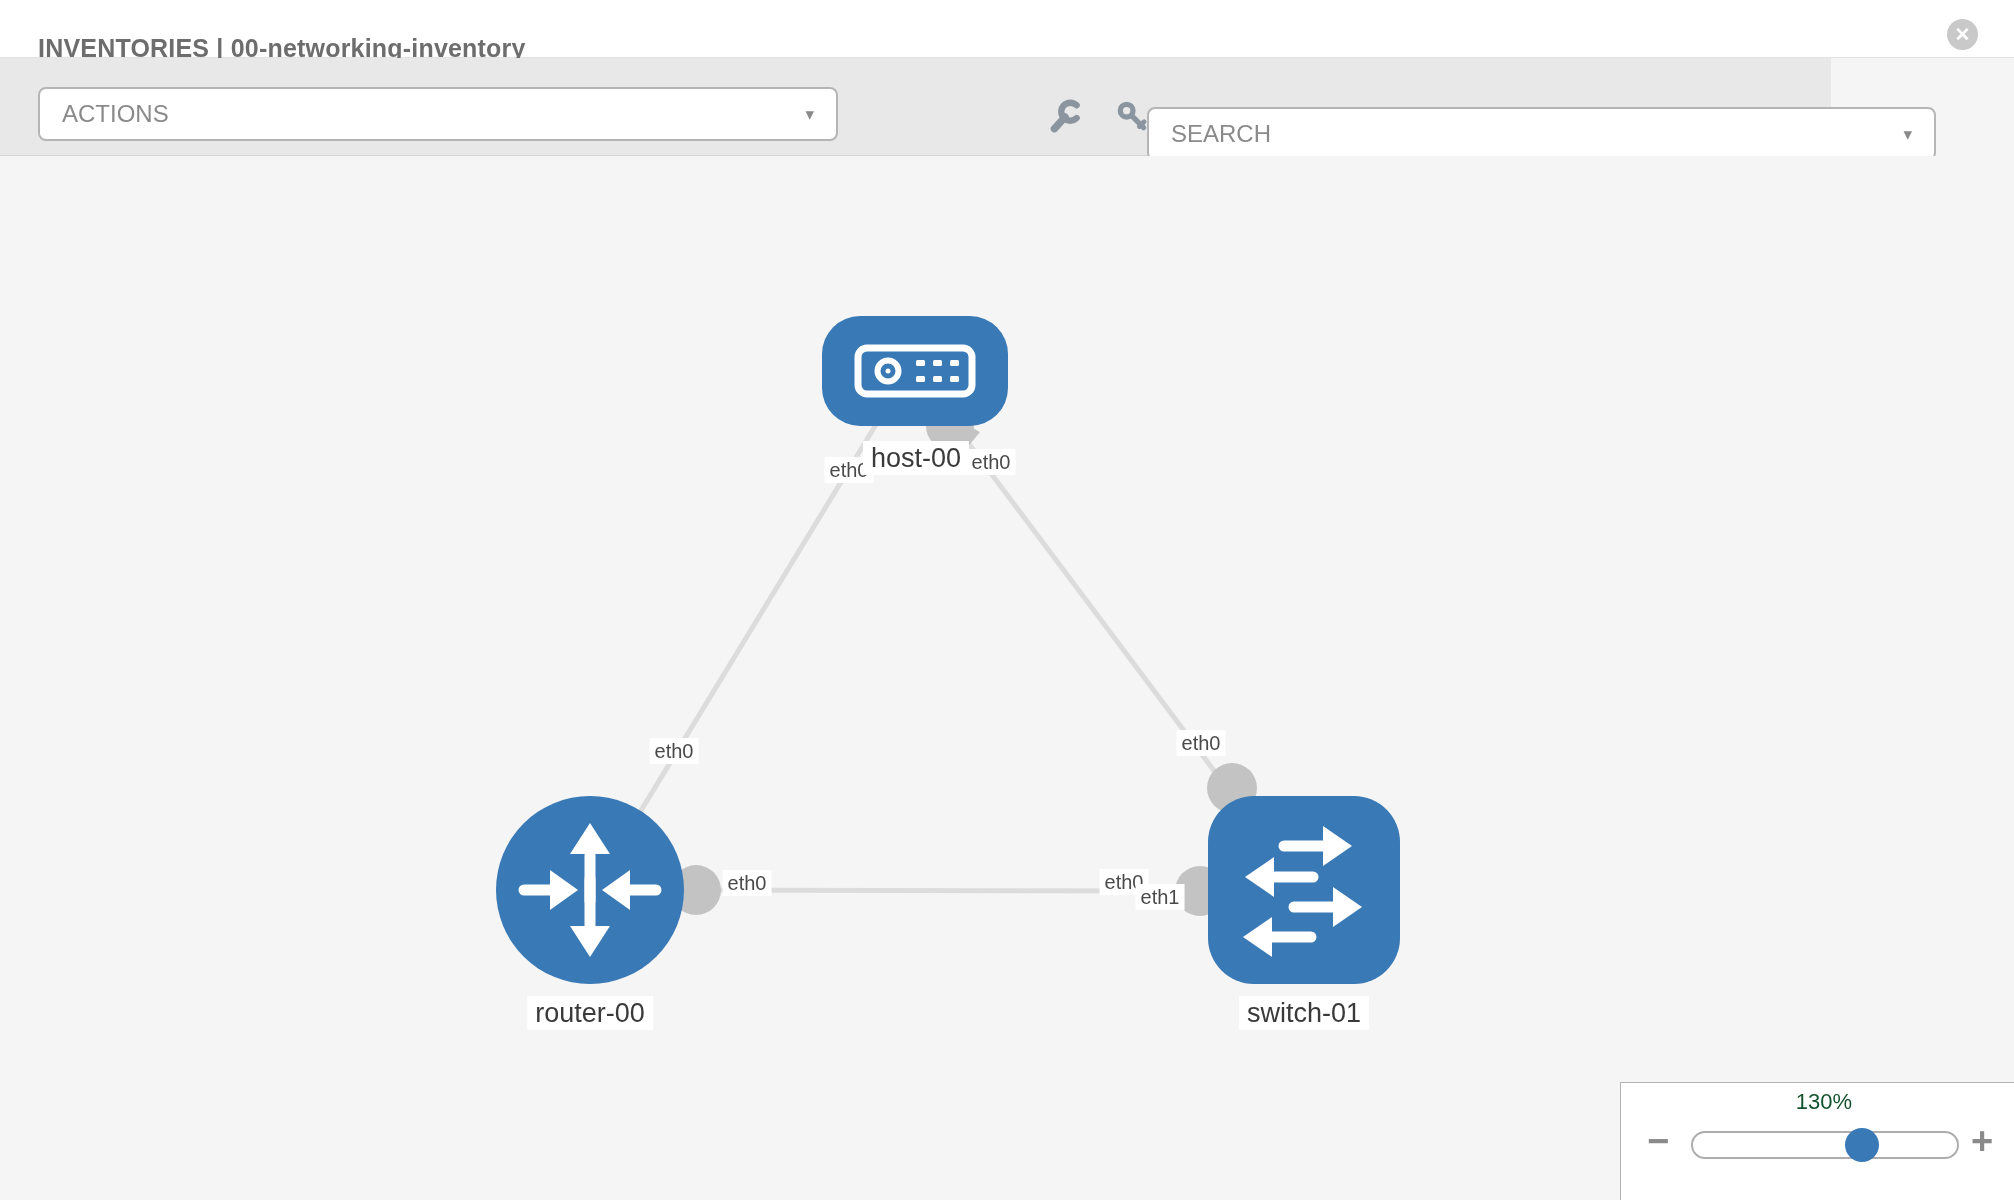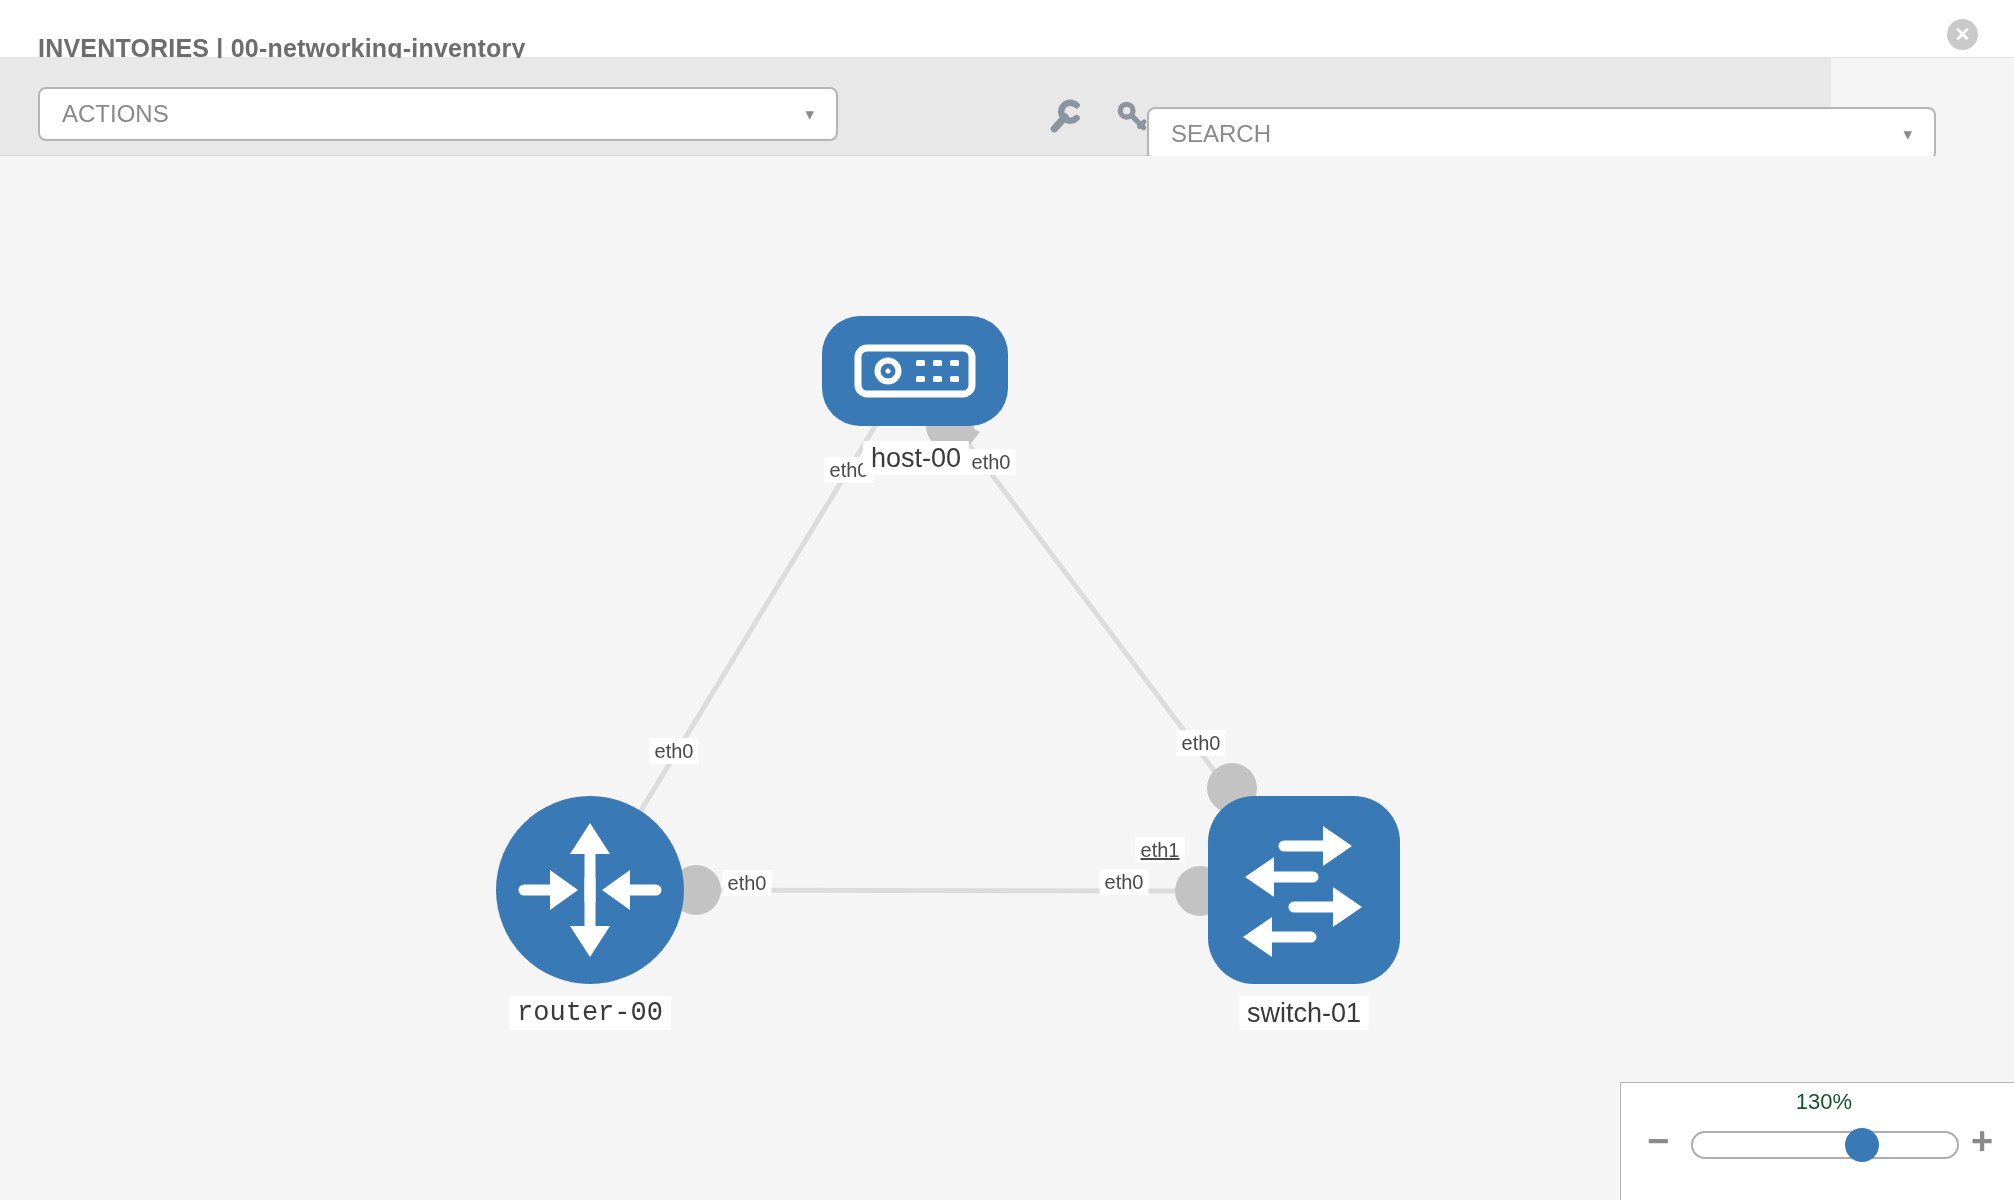--- a/index.html
+++ b/index.html
@@ -144,24 +144,24 @@
         </g>
       </g>
     </svg>
 
     <div class="chip" style="left:849px;top:301px;">eth0</div>
     <div class="chip" style="left:991px;top:293px;">eth0</div>
     <div class="chip" style="left:674px;top:582px;">eth0</div>
     <div class="chip" style="left:1201px;top:574px;">eth0</div>
     <div class="chip" style="left:747px;top:714px;">eth0</div>
     <div class="chip" style="left:1124px;top:713px;">eth0</div>
-    <div class="chip" style="left:1160px;top:681px;text-decoration:underline;">eth1</div>
+    <div class="chip" style="left:1160px;top:728px;">eth1</div>
 
     <div class="node-label" style="left:916px;top:285px;text-align:center;">host-00</div>
-    <div class="node-label" style="left:590px;top:840px;font-family:Liberation Mono, monospace;">router-00</div>
+    <div class="node-label" style="left:590px;top:840px;">router-00</div>
     <div class="node-label" style="left:1304px;top:840px;">switch-01</div>
 
     <div class="zoom-panel">
       <div class="zoom-value">130%</div>
       <div class="zoom-minus">−</div>
       <div class="zoom-track">
         <div class="zoom-thumb"></div>
       </div>
       <div class="zoom-plus">+</div>
     </div>

